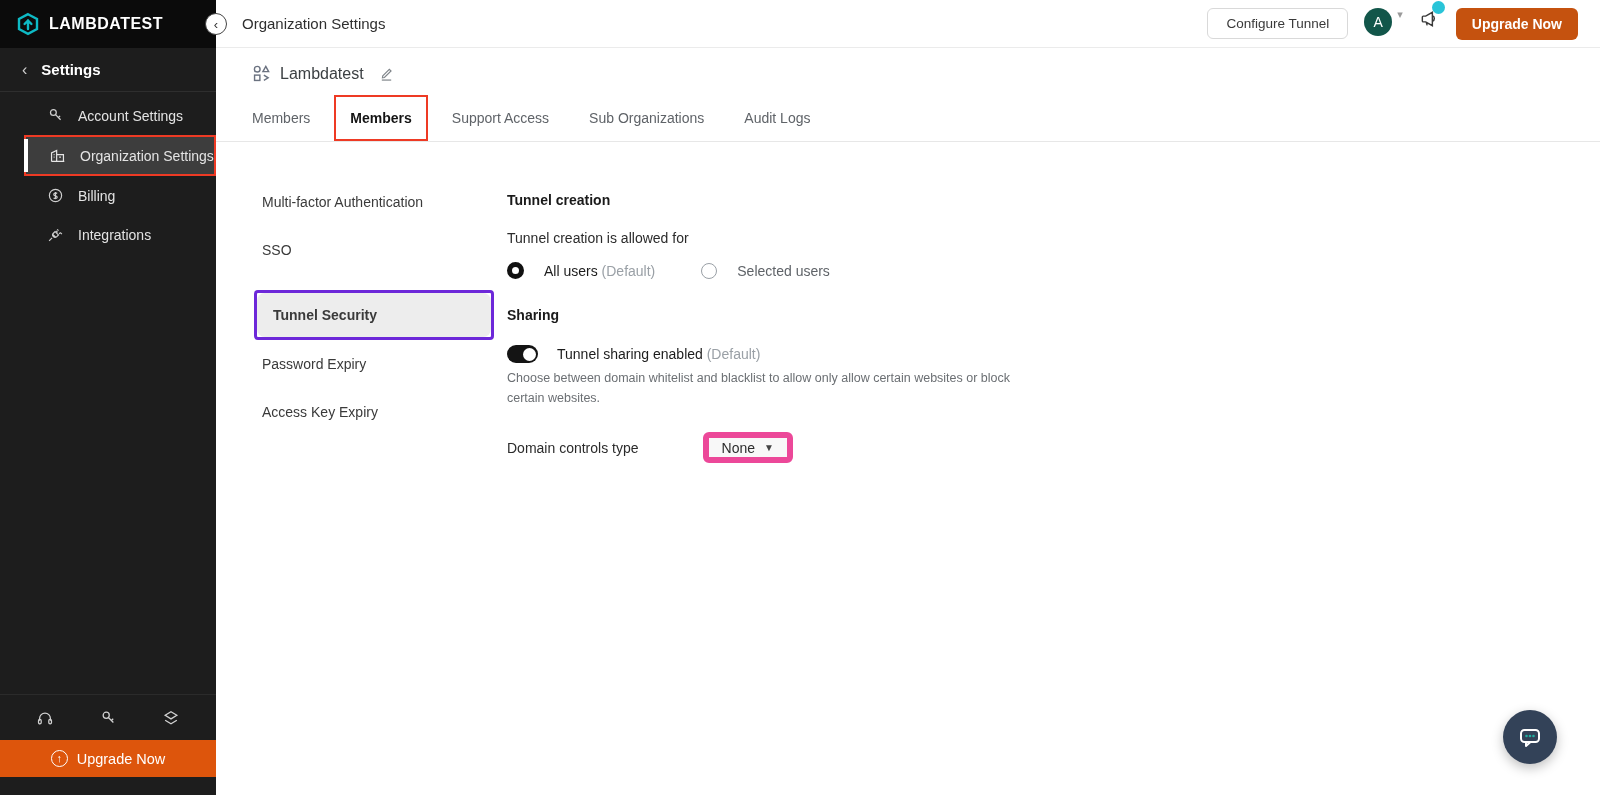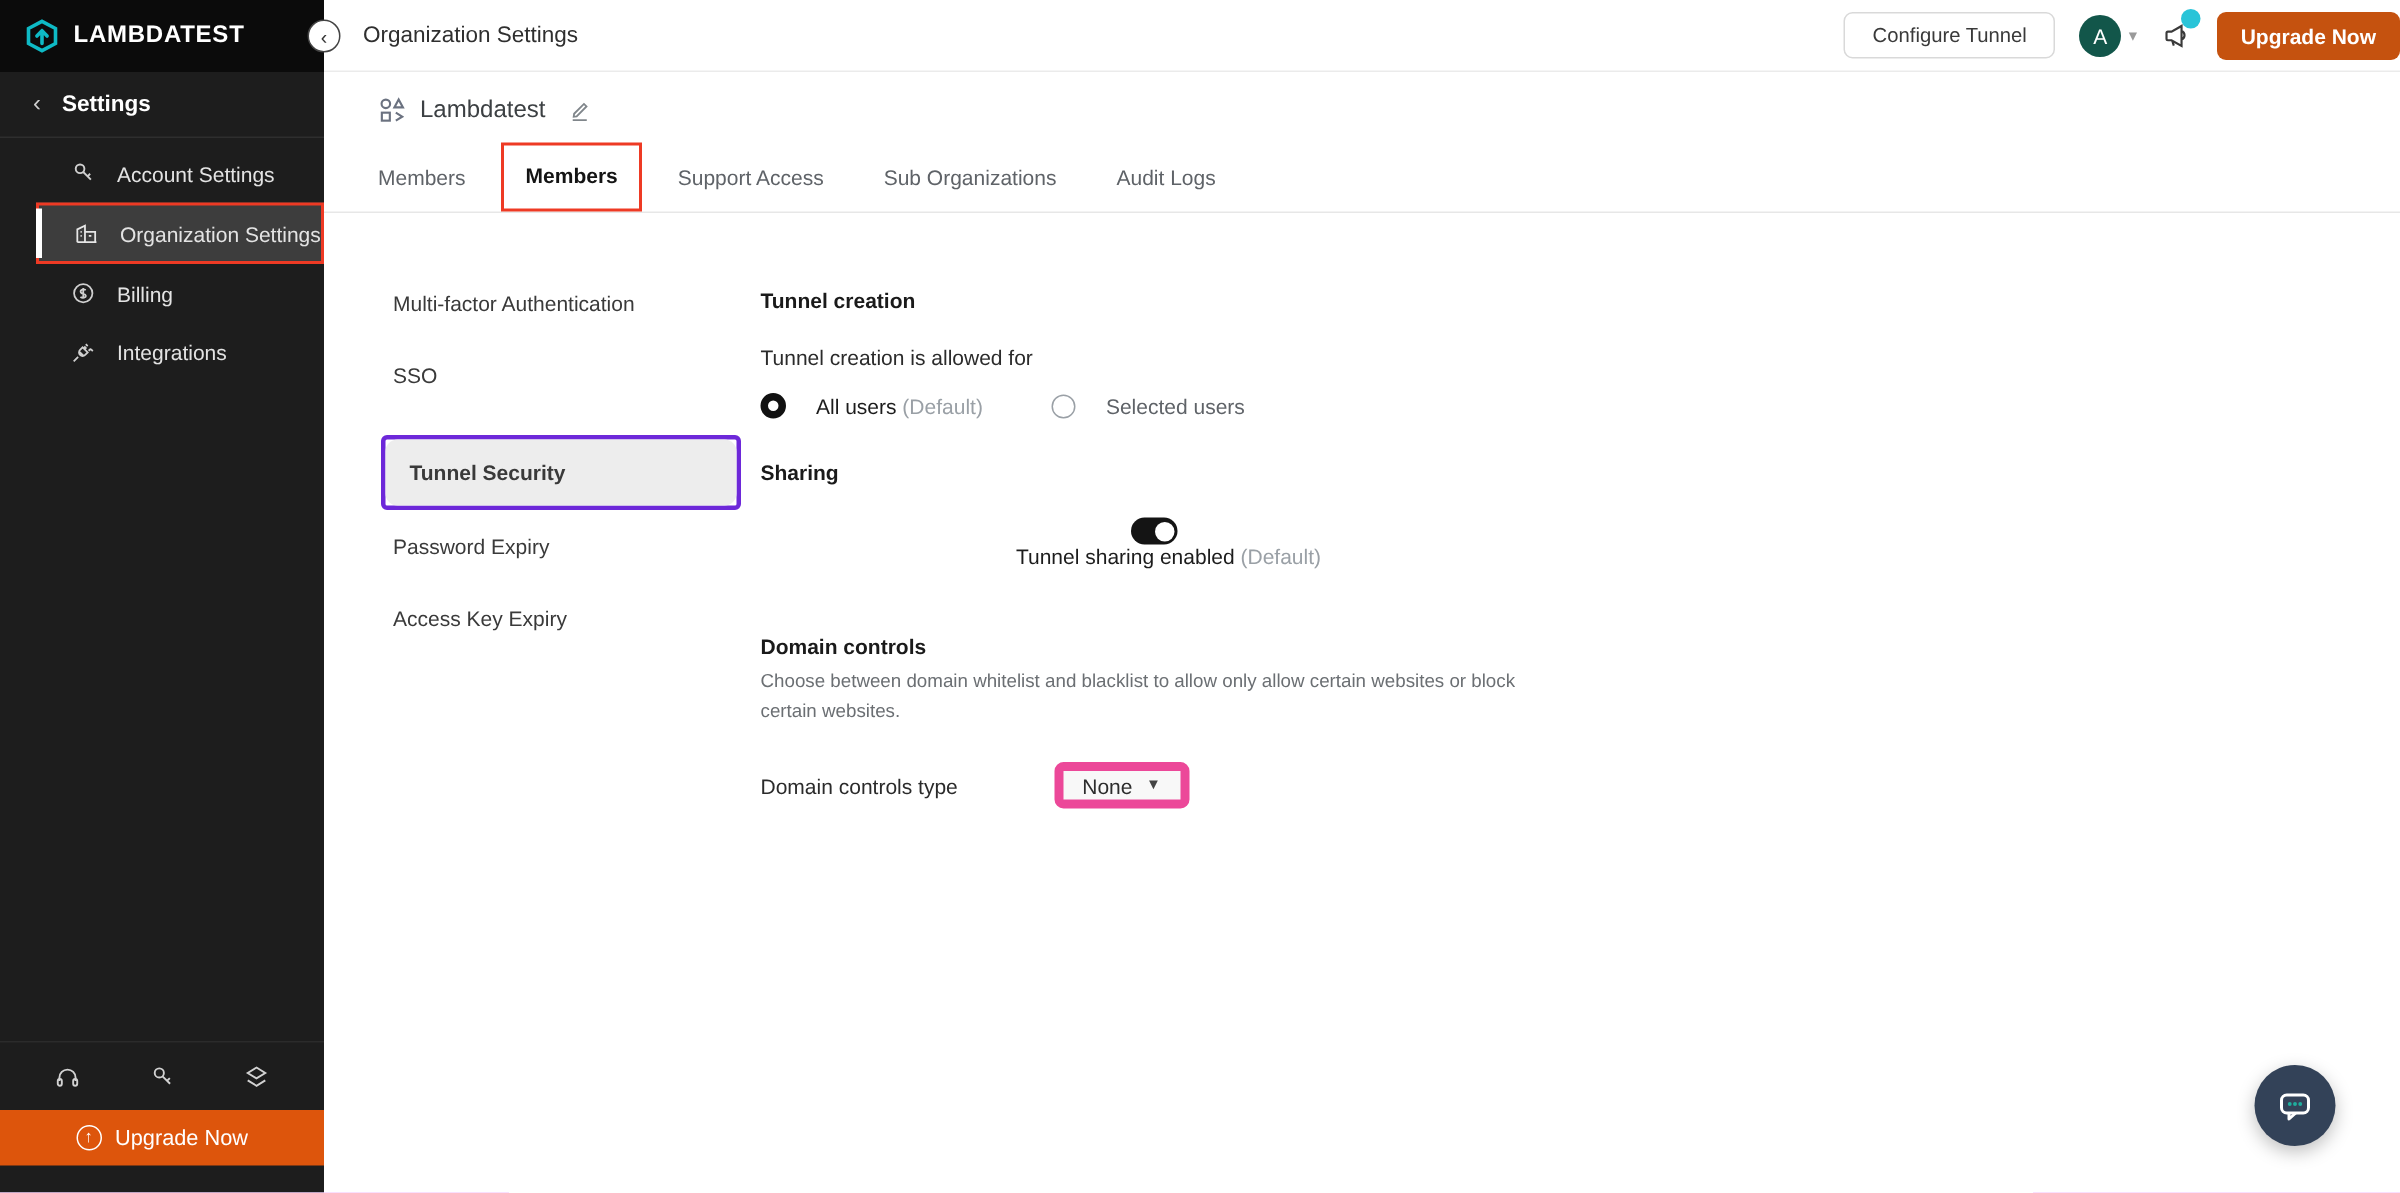--- a/index.html
+++ b/index.html
@@ -28,21 +28,21 @@
   .sidebar-upgrade .up-circ { width:17px; height:17px; border:1.6px solid #ffffff; border-radius:50%;
     display:flex; align-items:center; justify-content:center; font-size:11px; line-height:1; }
 
   
   .topbar { position:absolute; left:216px; top:0; width:1384px; height:48px; background:#ffffff;
     border-bottom:1px solid #ebebeb; display:flex; align-items:center; }
   .back-btn { position:absolute; left:-11px; top:13px; width:22px; height:22px; border-radius:50%;
     background:#ffffff; border:1px solid #444; color:#333; display:flex; align-items:center; justify-content:center;
     font-size:13px; cursor:pointer; z-index:4; }
   .page-title { margin-left:26px; font-size:15px; font-weight:500; color:#2f2f2f; }
-  .topbar-right { margin-left:auto; display:flex; align-items:center; margin-right:0; }
+  .topbar-right { margin-left:auto; display:flex; align-items:flex-start; margin-right:22px; }
   .btn-outline { height:31px; padding:0 18px; background:#ffffff; border:1px solid #d9d9d9; border-radius:6px;
     font-size:13.5px; color:#3a3a3a; cursor:pointer; font-family:inherit; }
   .avatar { width:28px; height:28px; border-radius:50%; background:#12564a; color:#ffffff; font-size:14px;
     display:flex; align-items:center; justify-content:center; margin-left:16px; cursor:pointer; }
   .avatar-caret { color:#9a9a9a; font-size:11px; margin-left:5px; cursor:pointer; }
   .bell-wrap { position:relative; margin-left:16px; display:flex; cursor:pointer; }
   .notif-dot { position:absolute; right:-5px; top:-7px; width:13px; height:13px; border-radius:50%; background:#29c4d8; }
   .btn-upgrade { height:32px; padding:0 16px; margin-left:16px; background:#c5520f; border:none; border-radius:6px;
     color:#ffffff; font-size:14px; font-weight:bold; cursor:pointer; font-family:inherit; }
 
@@ -69,21 +69,21 @@
   .sec-h { font-size:14px; font-weight:bold; color:#1a1a1a; }
   .sub-lbl { font-size:14px; color:#2b2b2b; margin-top:22px; }
   .radio-row { display:flex; align-items:center; margin-top:16px; }
   .radio-on { width:17px; height:17px; border-radius:50%; border:5px solid #111; background:#ffffff; flex-shrink:0; cursor:pointer; }
   .radio-off { width:16px; height:16px; border-radius:50%; border:1.5px solid #9aa0a6; background:#ffffff; flex-shrink:0; cursor:pointer; }
   .radio-lbl { font-size:14px; color:#1c1c1c; margin-left:20px; }
   .dim { color:#9aa0a6; }
   .radio-lbl-off { font-size:14px; color:#5f6368; margin-left:20px; }
   .gap2 { margin-left:46px; }
   .sharing-h { margin-top:28px; }
-  .toggle-row { display:flex; align-items:center; margin-top:22px;flex-direction:column; }
+  .toggle-row { display:flex; align-items:center; margin-top:22px; }
   .toggle { width:31px; height:18px; border-radius:10px; background:#141414; position:relative; cursor:pointer; flex-shrink:0; }
   .toggle .knob { position:absolute; right:2.5px; top:2.5px; width:13px; height:13px; border-radius:50%; background:#ffffff; }
   .toggle-lbl { font-size:14px; color:#1c1c1c; margin-left:19px; }
   .domain-h { margin-top:44px; }
   .domain-desc { margin-top:5px; max-width:525px; font-size:12.5px; line-height:1.6; color:#6b6f73; }
   .type-row { display:flex; align-items:center; margin-top:24px;gap:31px; }
   .type-lbl { font-size:14px; color:#2b2b2b; }
   .dropdown { margin-left:33px; height:31px; padding:0 13px; background:#f8f8f8; border:6px solid #ec4899;
     border-radius:6px; font-size:14px; color:#2d2d2d; display:flex; align-items:center; gap:9px; cursor:pointer;
     font-family:inherit; }
@@ -251,21 +251,20 @@
         </div>
 
         <h3 class="sec-h sharing-h">Sharing</h3>
         <div class="toggle-row">
           <span class="toggle">
               <span class="knob"></span>
             </span>
           <span class="toggle-lbl"><span>Tunnel sharing enabled</span> <span class="dim">(Default)</span></span>
         </div>
 
-        <h3 class="sec-h domain-h">Domain controls</h3>
         <p class="domain-desc">Choose between domain whitelist and blacklist to allow only allow certain websites or block certain websites.</p>
 
         <div class="type-row">
           <span class="type-lbl">Domain controls type</span>
           <button class="dropdown">
             <span>None</span>
             <span class="caret">▼</span>
           </button>
         </div>
       </div>

